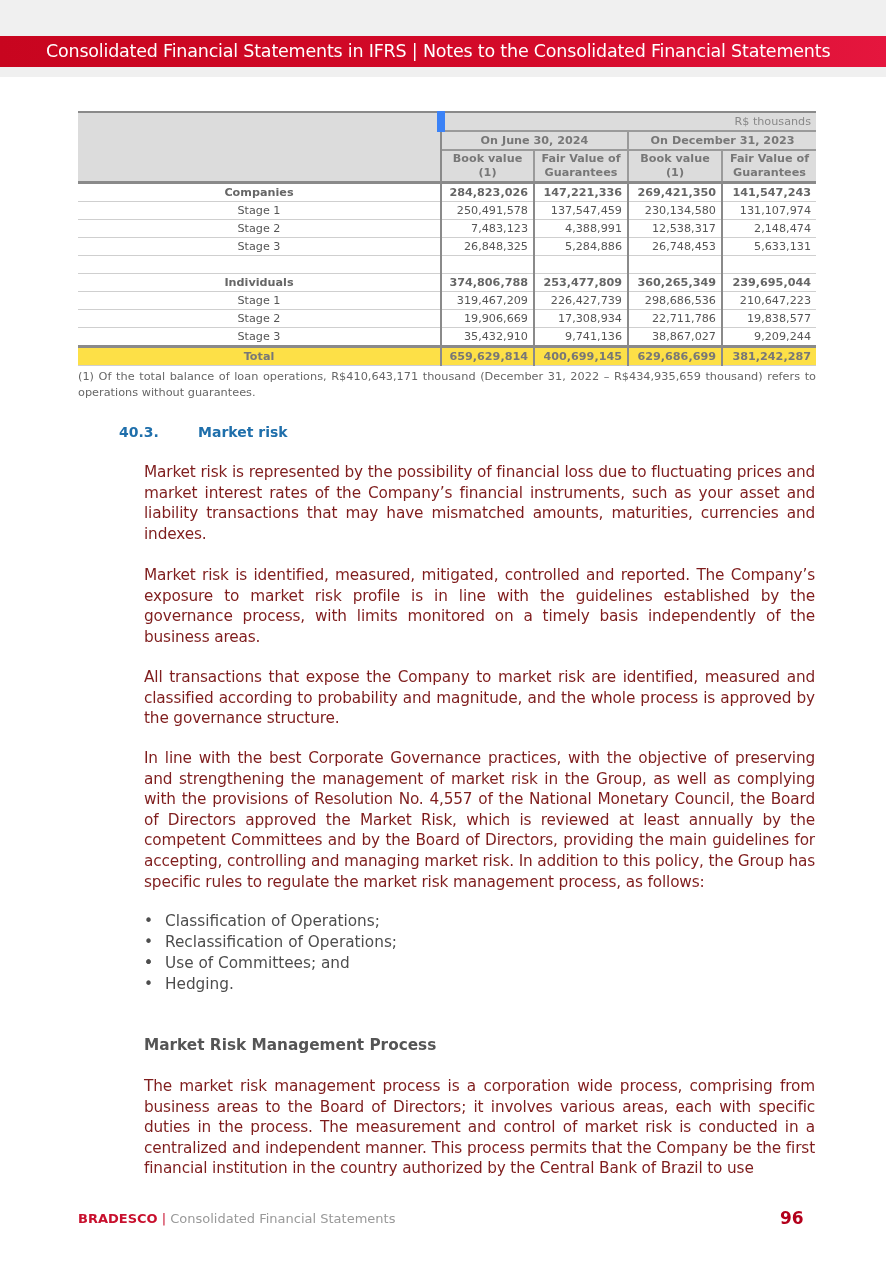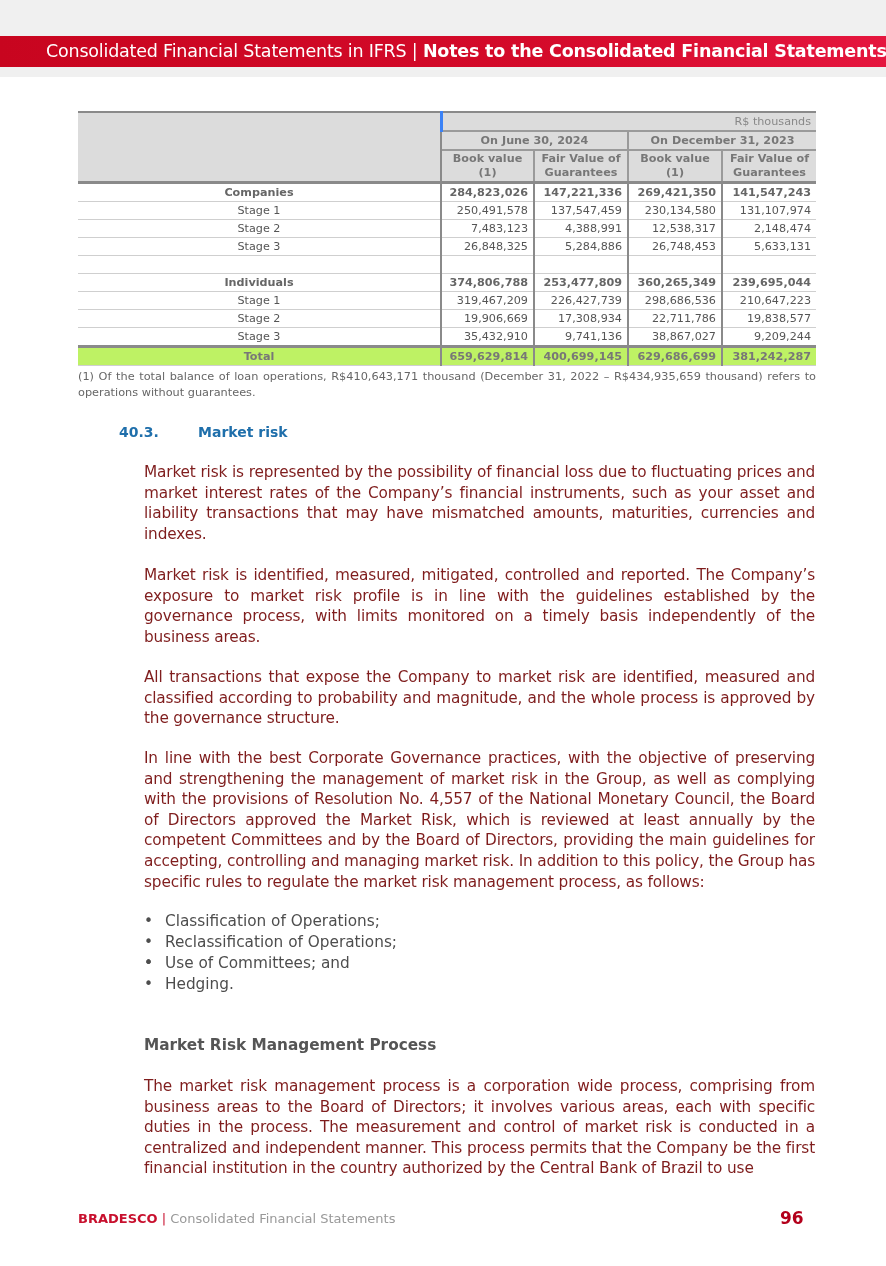--- a/index.html
+++ b/index.html
@@ -11,41 +11,41 @@
   }
   .top-strip { position: absolute; left: 0; top: 0; width: 886px; height: 36px; background: #f0f0f0; }
   .header-band {
     position: absolute; left: 0; top: 36px; width: 886px; height: 31px;
     background: linear-gradient(90deg, #c8051f 0%, #d40a2a 60%, #e5163e 100%);
     color: #fff; font-size: 17.5px; line-height: 31px;
     display: flex; align-items: center;
   }
   .header-band .inner { position: absolute; left: 46px; white-space: nowrap; letter-spacing: -0.2px; }
   .header-band .light { font-weight: normal; }
-  .header-band .bold { font-weight: bold; }
+  .header-band .bold { font-weight: normal; }
   .under-strip { position: absolute; left: 0; top: 67px; width: 886px; height: 10px; background: #f0f0f0; }
 
   
   .tbl-wrap { position: absolute; left: 78px; top: 111px; width: 738px; }
   table.fin { border-collapse: collapse; width: 738px; font-size: 11.2px; color: #555; table-layout: fixed; }
   table.fin td, table.fin th { padding: 0 5px; height: 17px; line-height: 17px; white-space: nowrap; }
   table.fin th { font-weight: bold; color: #777; background: #dcdcdc; text-align: center; }
   .hdr-blank { background: #dcdcdc; border-top: 2px solid #8a8a8a; }
-  .unit-cell { text-align: right !important; font-weight: normal !important; color: #888 !important; border-top: 2px solid #8a8a8a; border-left: 3px solid #3b82f6; }
+  .unit-cell { text-align: right !important; font-weight: normal !important; color: #888 !important; border-top: 2px solid #8a8a8a; border-left: 8px solid #3b82f6; }
   .period-cell { border-top: 2px solid #9a9a9a; }
   .period-cell.l { border-left: 2px solid #8a8a8a; }
   .period-cell.r { border-left: 2px solid #9a9a9a; }
   .col-head { line-height: 14px !important; height: 30px !important; border-top: 2px solid #9a9a9a; border-left: 2px solid #9a9a9a; }
   .col-head.first { border-left: 2px solid #8a8a8a; }
   table.fin tbody tr td { border-bottom: 1px solid #cfcfcf; }
   table.fin tbody tr:first-child td { border-top: 3px solid #8a8a8a; }
   td.num { text-align: right; border-left: 2px solid #8a8a8a; margin-left: 36px; }
   td.label { text-align: center; }
   tr.group td { font-weight: bold; color: #666; }
-  tr.total td { background: #bef264; font-weight: bold; color: #777; border-top: 3px solid #8a8a8a; border-bottom: 2px solid #8a8a8a; }
+  tr.total td { background: #fde047; font-weight: bold; color: #777; border-top: 3px solid #8a8a8a; border-bottom: 2px solid #8a8a8a; }
   tr.spacer td { height: 17px; }
 
   .footnote { position: absolute; left: 78px; top: 369px; width: 738px; font-size: 11.3px; line-height: 16px; color: #666; text-align: justify; }
 
   .section-head { position: absolute; left: 108px; top: 424px; font-size: 14px; font-weight: bold; color: #1f6fab; }
   .section-head .num { display: inline-block; width: 79px; margin-left: 11px; }
 
   .body { position: absolute; left: 144px; width: 671px; font-size: 15.3px; line-height: 20.6px; color: #7f1d1d; text-align: justify; letter-spacing: -0.15px; }
   .p1 { top: 462px; }
   .p2 { top: 565px; }

